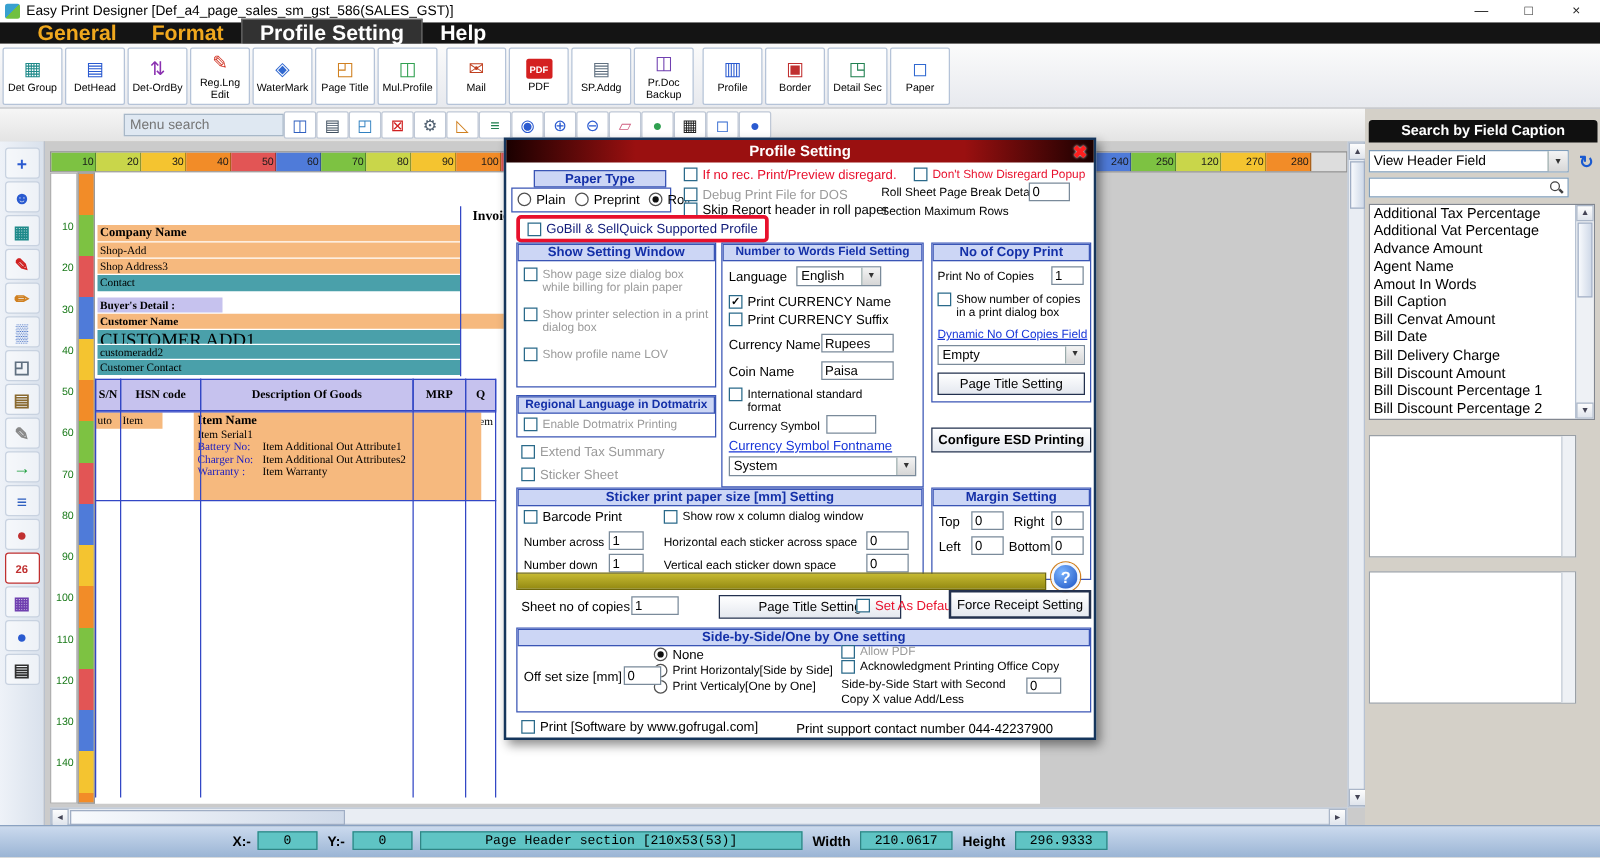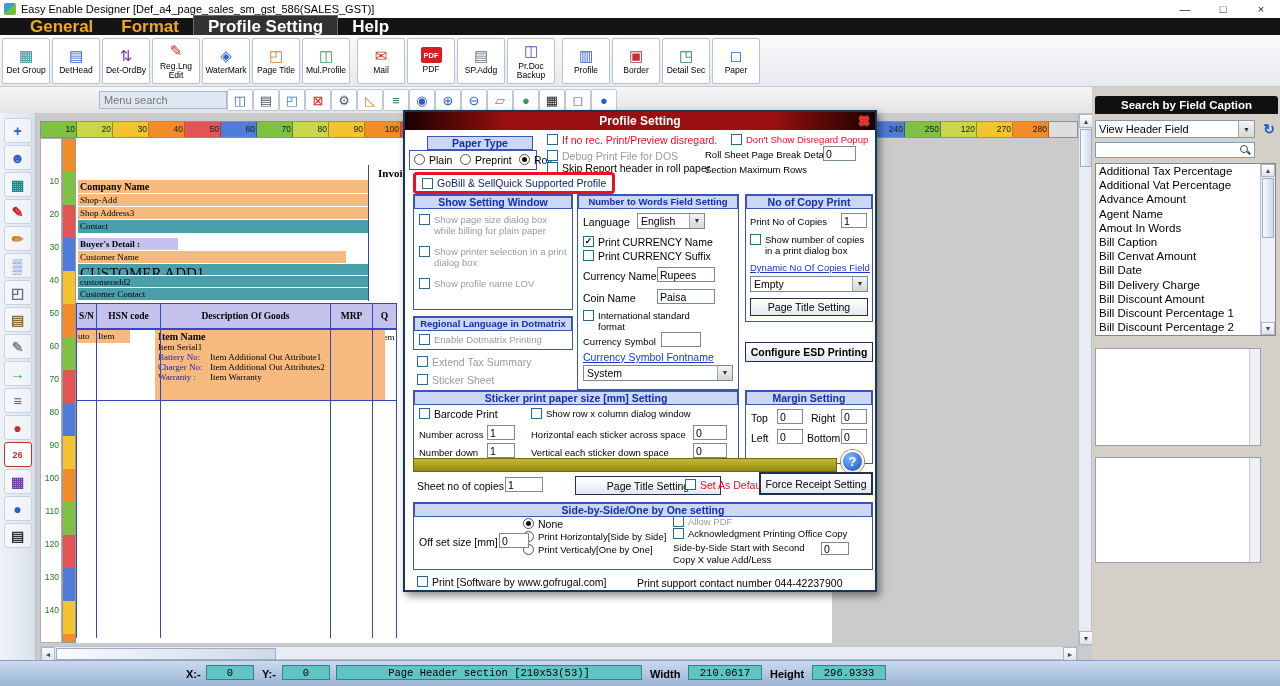--- a/index.html
+++ b/index.html
@@ -113,21 +113,21 @@
   .fs95{font-size:9.5px;}
   .two{white-space:normal;line-height:11px;}
 </style>
 </head>
 <body>
 
 <div class="app" data-name="easy-print-designer-window">
 
   <div class="titlebar" data-name="title-bar">
     <span class="app-icon" data-name="app-icon"></span>
-    <span class="title-text" data-name="window-title">Easy Enable Designer [Def_a4_page_sales_sm_gst_586(SALES_GST)]</span>
+    <span class="title-text" data-name="window-title">Easy Print Designer [Def_a4_page_sales_sm_gst_586(SALES_GST)]</span>
     <span class="win-controls">
       <span class="win-btn" data-name="minimize-button">—</span>
       <span class="win-btn" data-name="maximize-button">□</span>
       <span class="win-btn" data-name="close-button">×</span>
     </span>
   </div>
 
   <div class="menubar" data-name="menu-bar">
     <span class="mi gold" data-name="menu-general">General</span>
     <span class="mi gold" data-name="menu-format">Format</span>
@@ -402,21 +402,21 @@
       </div>
     <div class="vstrip" data-name="vertical-ruler-colorband"></div>
 
     <div class="doc" data-name="document-page">
       <div class="fld" style="left:300px;top:28px;font-weight:bold;font-size:11px;" data-name="invoice-title">Invoice</div>
       <div class="fld bg-orange" style="left:2px;top:42px;width:290px;height:13px;font-weight:bold;" data-name="company-name-field">Company Name</div>
       <div class="fld bg-orange" style="left:2px;top:56px;width:290px;height:12px;font-size:9px;" data-name="shop-add-field">Shop-Add</div>
       <div class="fld bg-orange" style="left:2px;top:69px;width:290px;height:12px;font-size:9px;" data-name="shop-address3-field">Shop Address3</div>
       <div class="fld bg-teal" style="left:2px;top:82px;width:290px;height:13px;font-size:9px;" data-name="contact-field">Contact</div>
       <div class="fld bg-lav" style="left:2px;top:100px;width:100px;height:12px;font-weight:bold;font-size:9px;" data-name="buyers-detail-label">Buyer's Detail :</div>
-      <div class="fld bg-orange" style="left:2px;top:113px;width:268px;height:12px;font-weight:normal;font-size:9px;" data-name="customer-name-field">Customer Name</div>
+      <div class="fld bg-orange" style="left:2px;top:113px;width:326px;height:12px;font-weight:bold;font-size:9px;" data-name="customer-name-field">Customer Name</div>
       <div class="fld bg-teal" style="left:2px;top:126px;width:290px;height:11px;font-size:15px;" data-name="customer-add1-field">CUSTOMER ADD1</div>
       <div class="fld bg-teal" style="left:2px;top:138px;width:290px;height:11px;font-size:9px;" data-name="customer-add2-field">customeradd2</div>
       <div class="fld bg-teal" style="left:2px;top:150px;width:290px;height:12px;font-size:9px;" data-name="customer-contact-field">Customer Contact</div>
 
       <div class="vline" style="left:292px;top:27px;height:136px;" data-name="layout-line"></div>
 
       <div class="thcell" style="left:0;width:21px;" data-name="th-sn">S/N</div>
       <div class="thcell" style="left:20px;width:65px;" data-name="th-hsn">HSN code</div>
       <div class="thcell" style="left:84px;width:171px;" data-name="th-description">Description Of Goods</div>
       <div class="thcell" style="left:254px;width:43px;" data-name="th-mrp">MRP</div>

